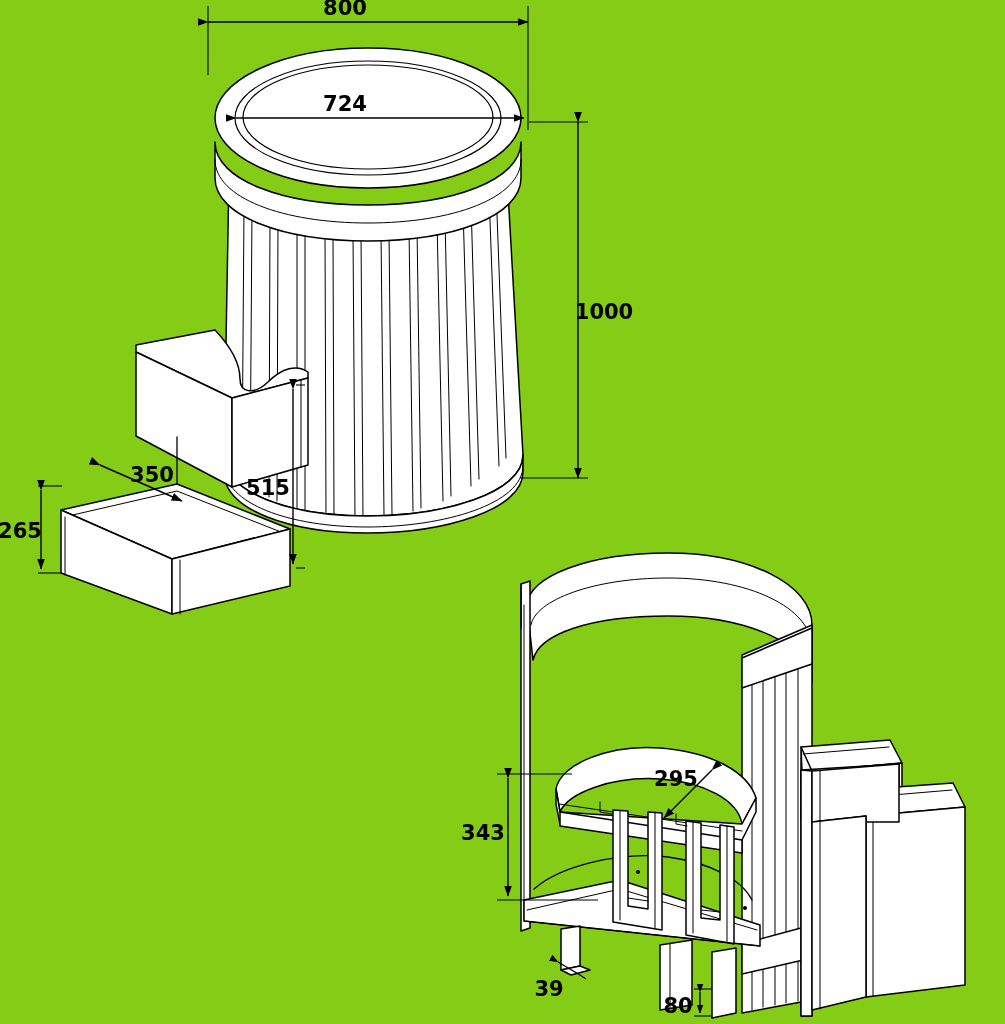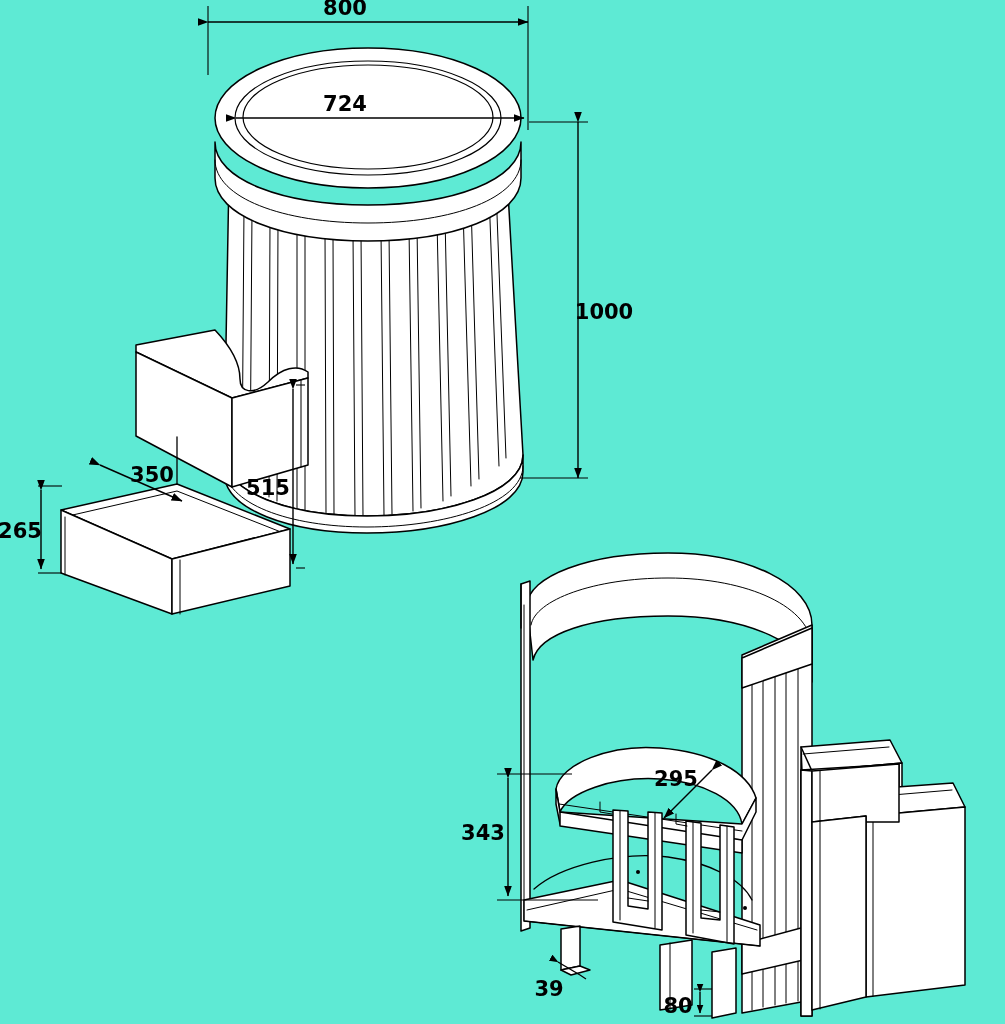--- a/index.html
+++ b/index.html
@@ -7,21 +7,21 @@
     padding: 0;
     background: #ffffff;
   }
   body {
     font-family: "DejaVu Sans", sans-serif;
   }
   #sheet {
     position: relative;
     width: 1005px;
     height: 1024px;
-    background: #5eead4;
+    background: #84cc16;
     overflow: hidden;
   }
   #sheet svg {
     position: absolute;
     left: 0;
     top: 0;
     width: 1005px;
     height: 1024px;
   }
   .dimtext {

